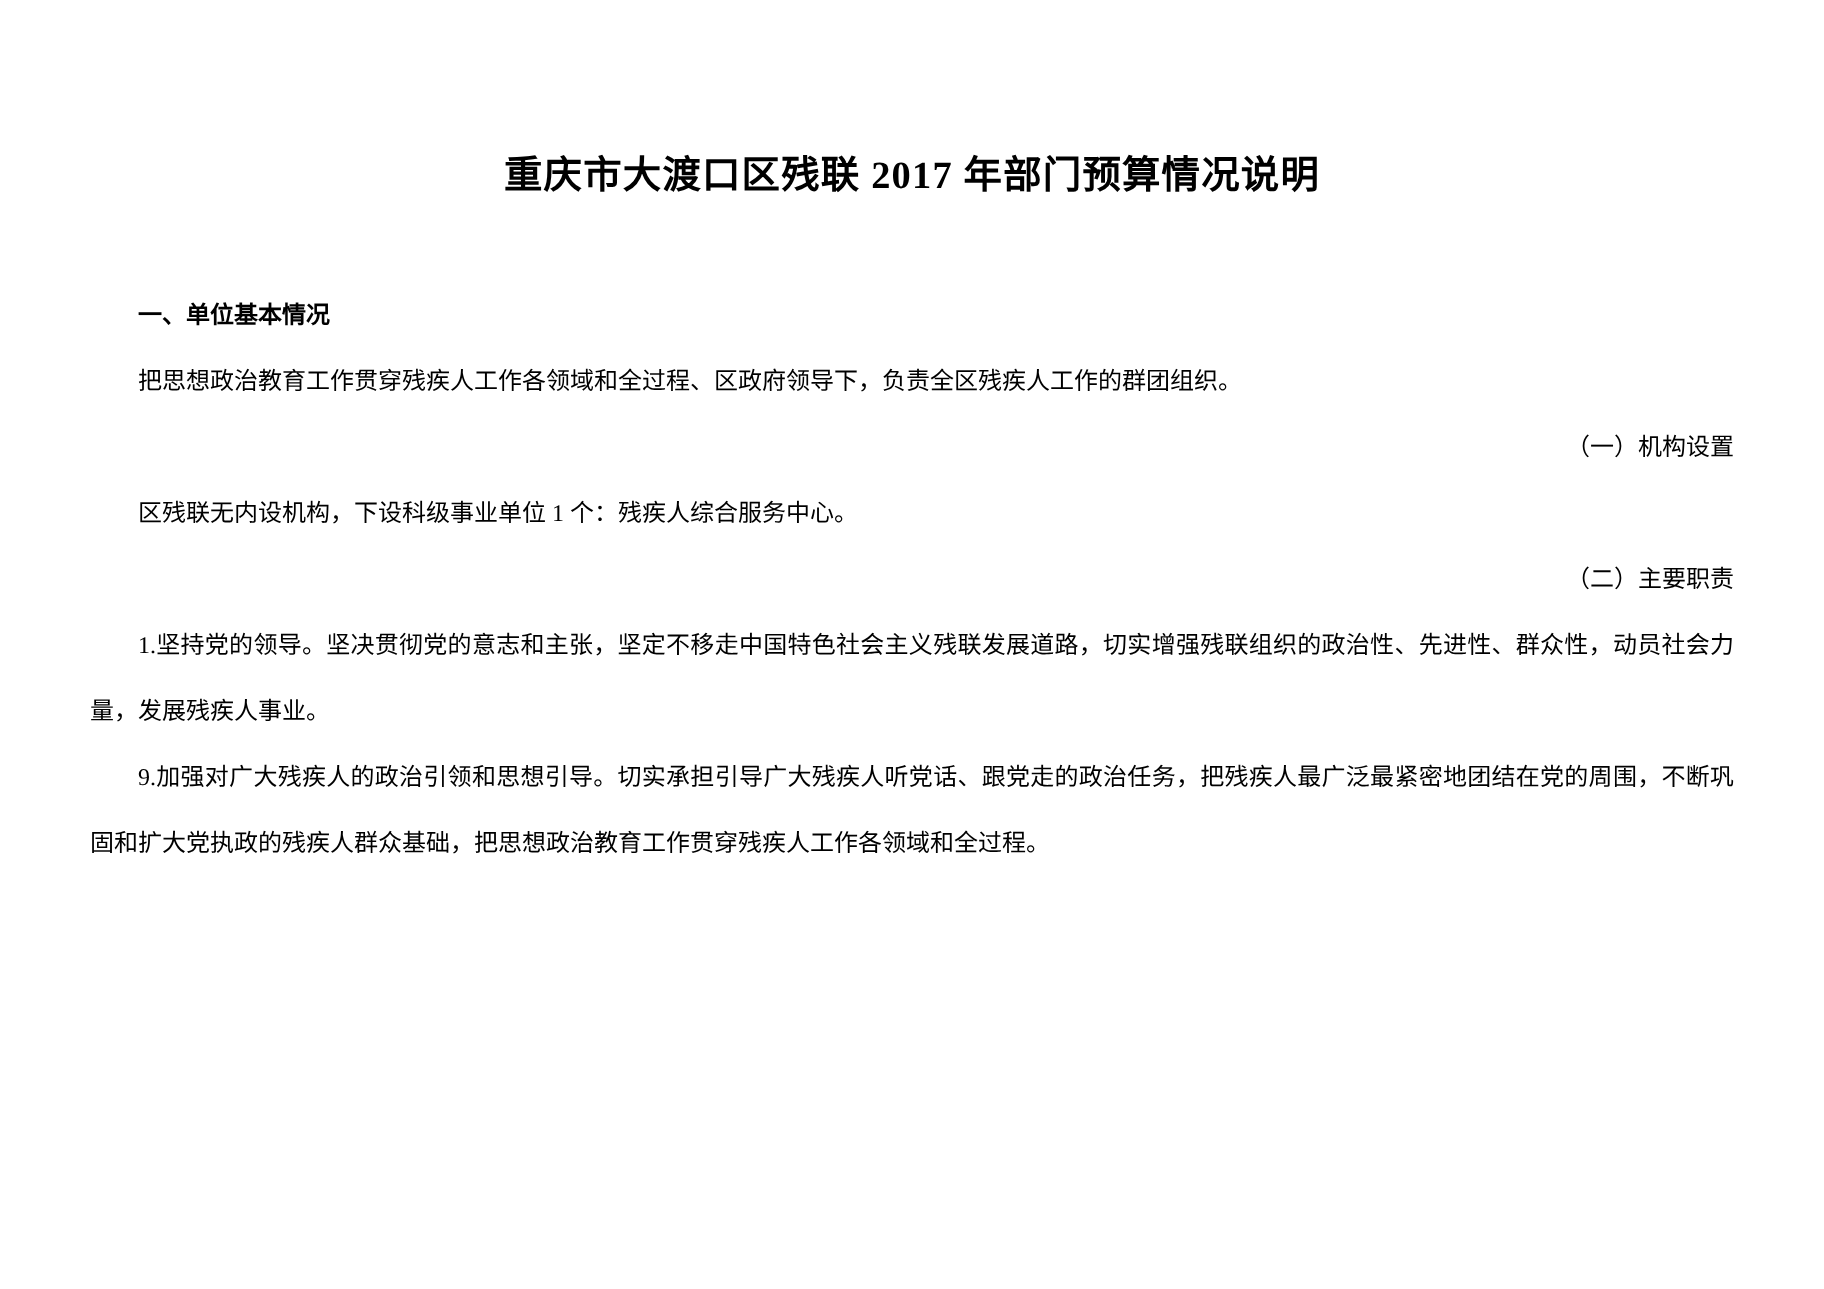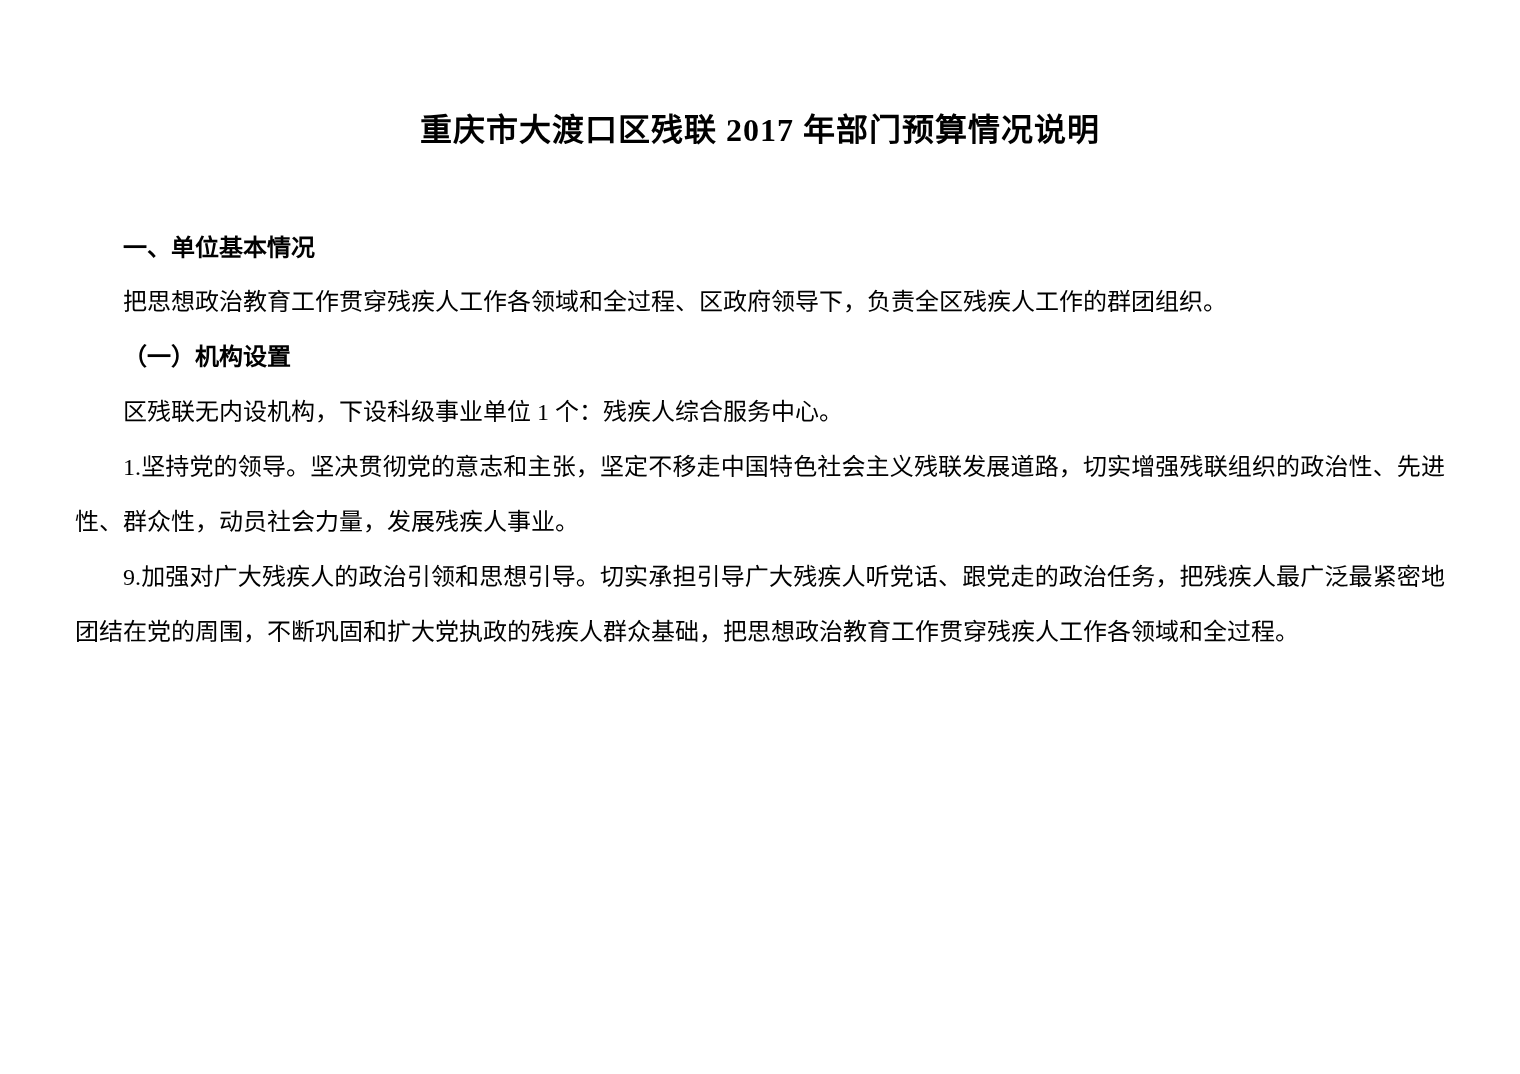--- a/index.html
+++ b/index.html
@@ -10,48 +10,48 @@
   .page {
     position: relative;
     width: 1520px;
     height: 1074px;
     background: #ffffff;
     overflow: hidden;
     box-sizing: border-box;
     color: #000000;
   }
   .doc-title {
-    margin: 0;
+    margin: 16px;
     padding-top: 104px;
     text-align: center;
     font-family: "Liberation Serif", "DejaVu Serif", serif;
     font-size: 32px;
     font-weight: 700;
     letter-spacing: 1px;
     color: #000000;
   }
   .content {
     margin: 70px 75px 0 75px;
   }
   .content > * {
     margin: 0;
     text-indent: 2em;
-    font-size: 24px;
+    font-size: 20px;
     line-height: 55px;
     color: #000000;
   }
   .section-heading {
     font-family: "Liberation Sans", "DejaVu Sans", sans-serif;
     font-weight: 700;
     text-align: left;
   }
   .sub-heading {
     font-family: "Liberation Serif", "DejaVu Serif", serif;
-    font-weight: 700;
-    text-align: left;
+    font-weight: 400;
+    text-align: right;
   }
   .body-para {
     font-family: "Liberation Serif", "DejaVu Serif", serif;
     font-weight: 400;
     text-align: justify;
     text-justify: inter-character;
   }
 </style>
 </head>
 <body>
@@ -63,20 +63,21 @@
   <div class="content">
 
     <h2 class="section-heading">一、单位基本情况</h2>
 
     <p class="body-para">把思想政治教育工作贯穿残疾人工作各领域和全过程、区政府领导下，负责全区残疾人工作的群团组织。</p>
 
     <h3 class="sub-heading">（一）机构设置</h3>
 
     <p class="body-para">区残联无内设机构，下设科级事业单位 1 个：残疾人综合服务中心。</p>
 
+    <h3 class="sub-heading">（二）主要职责</h3>
 
     <p class="body-para">1.坚持党的领导。坚决贯彻党的意志和主张，坚定不移走中国特色社会主义残联发展道路，切实增强残联组织的政治性、先进性、群众性，动员社会力量，发展残疾人事业。</p>
 
     <p class="body-para">9.加强对广大残疾人的政治引领和思想引导。切实承担引导广大残疾人听党话、跟党走的政治任务，把残疾人最广泛最紧密地团结在党的周围，不断巩固和扩大党执政的残疾人群众基础，把思想政治教育工作贯穿残疾人工作各领域和全过程。</p>
 
 
   </div>
 </div>
 
 </body></html>

